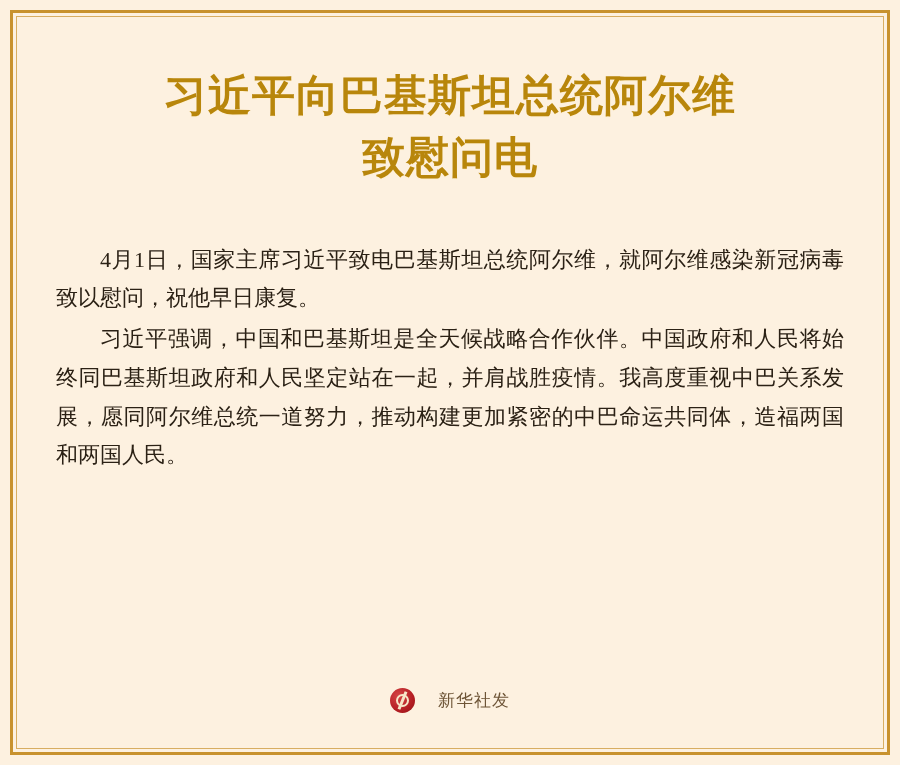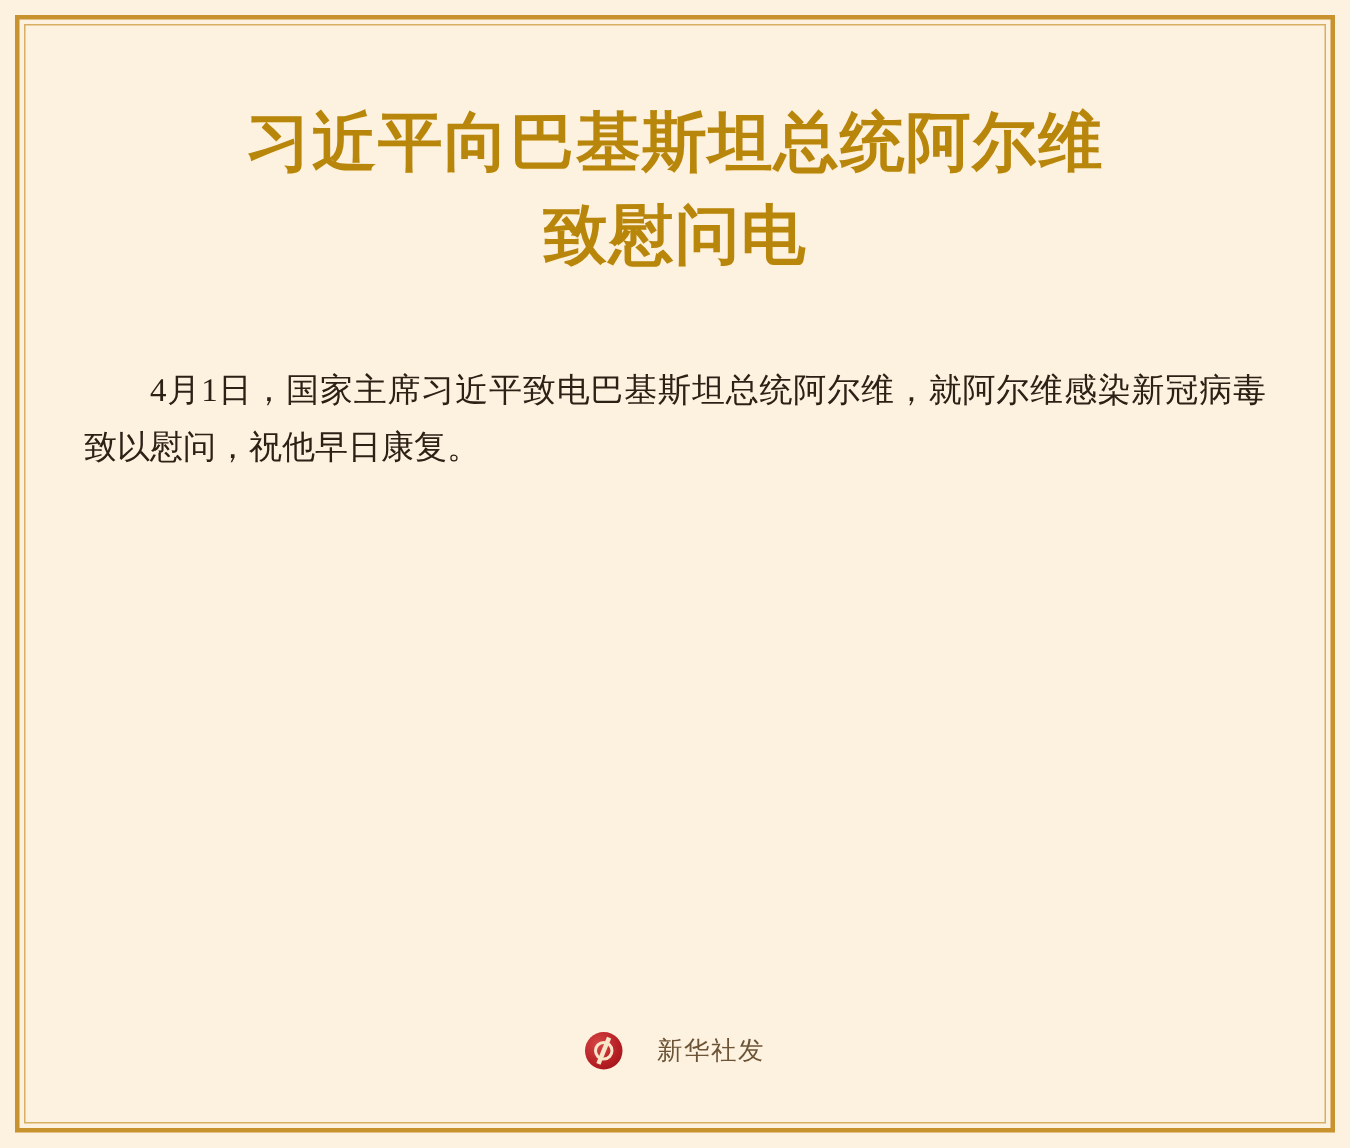--- a/index.html
+++ b/index.html
@@ -129,20 +129,21 @@
 
   <div class="content">
 
     <h1 class="title">
       <span class="line">习近平向巴基斯坦总统阿尔维</span>
       <span class="line">致慰问电</span>
     </h1>
 
     <div class="body-text">
       <p>4月1日，国家主席习近平致电巴基斯坦总统阿尔维，就阿尔维感染新冠病毒致以慰问，祝他早日康复。</p>
+      <p>习近平强调，中国和巴基斯坦是全天候战略合作伙伴。中国政府和人民将始终同巴基斯坦政府和人民坚定站在一起，并肩战胜疫情。我高度重视中巴关系发展，愿同阿尔维总统一道努力，推动构建更加紧密的中巴命运共同体，造福两国和两国人民。</p>
     </div>
 
     <div class="footer">
       <span class="logo"></span>
       <span class="footer-label">新华社发</span>
     </div>
 
   </div>
 </div>
 

